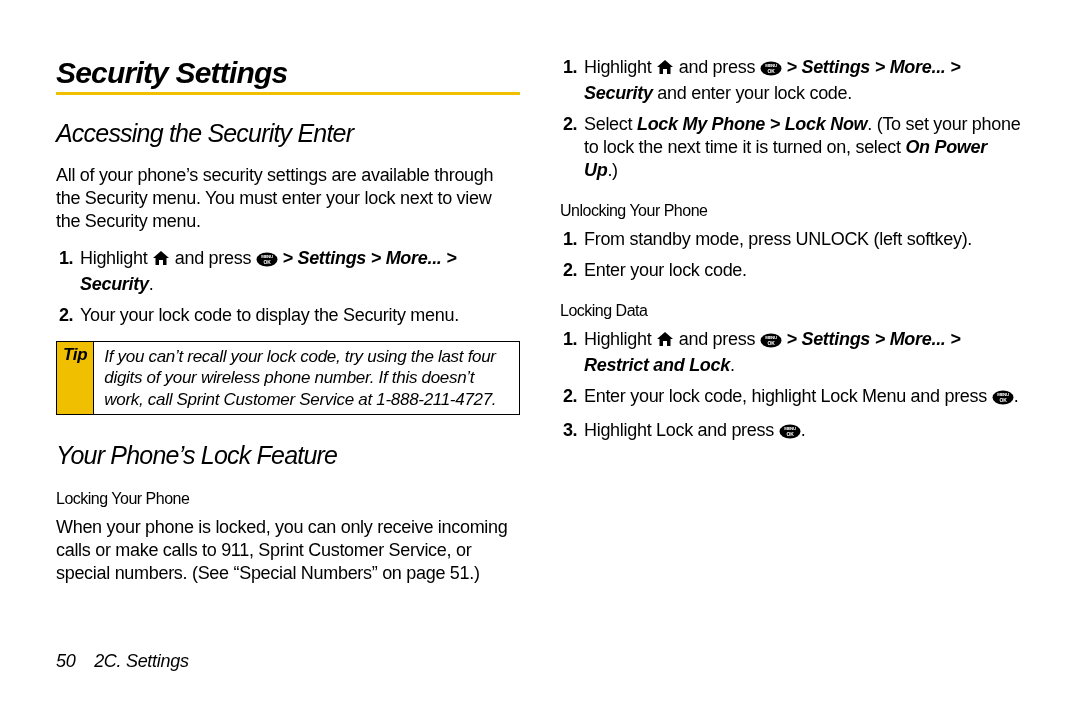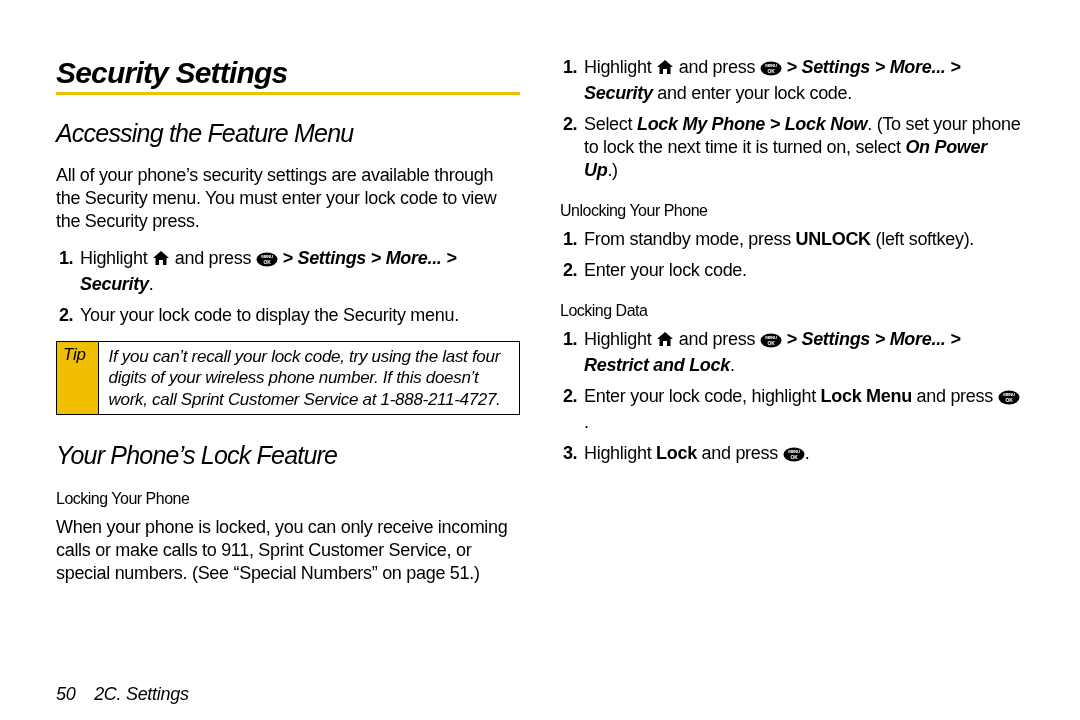--- a/index.html
+++ b/index.html
@@ -64,74 +64,74 @@
   ol li {
     font-size: 18px;
     line-height: 1.28;
     margin-bottom: 8px;
     padding-left: 2px;
   }
   ol li::marker {
     font-weight: 700;
   }
   .bi { font-style: italic; font-weight: 700; }
-  .b  { font-weight: 700; }
+  .b  { font-weight: 400; }
   .icon-home {
     display: inline-block;
     vertical-align: -2px;
   }
   .icon-ok {
     display: inline-block;
     vertical-align: -3px;
   }
   .tip-box {
     border: 1.5px solid #000;
     margin: 8px 0 26px 0;
     font-size: 17px;
     line-height: 1.25;
     display: flex;
   }
   .tip-label {
     background: #f2c400;
     background: #f0c000;
     color: #000;
     font-style: italic;
-    font-weight: 400;
-    padding: 4px 12px 4px 6px;
+    font-weight: 700;
+    padding: 4px 6px 4px 6px;
     width: 28px;
     border-right: 1.5px solid #000;
     line-height: 1.1;
   }
   .tip-text {
     font-style: italic;
     padding: 4px 8px 4px 10px;
   }
   .footer {
     position: absolute;
-    bottom: 15px;
+    bottom: 48px;
     left: 56px;
     font-size: 18px;
     font-style: italic;
     letter-spacing: -0.3px;
   }
   .footer .pg { margin-right: 14px; }
 </style>
 </head>
 <body>
 
 <div class="page">
   <div class="columns">
 
     <div class="col">
       <h1 class="main-title">Security Settings</h1>
       <div class="underline"></div>
 
-      <h2 class="sub-title">Accessing the Feature Menu</h2>
-
-      <p class="body">All of your phone’s security settings are available through the Security menu. You must enter your lock code to view the Security press.</p>
+      <h2 class="sub-title">Accessing the Security Enter</h2>
+
+      <p class="body">All of your phone’s security settings are available through the Security menu. You must enter your lock next to view the Security menu.</p>
 
       <ol>
         <li>
           <span>Highlight </span>
           <span class="icon-home">
             <svg width="18" height="16" viewBox="0 0 18 16">
                 <path d="M9 1 L17 8 L14.5 8 L14.5 15 L11 15 L11 10 L7 10 L7 15 L3.5 15 L3.5 8 L1 8 Z" fill="#000"></path>
               </svg>
           </span>
           <span> and press </span>

